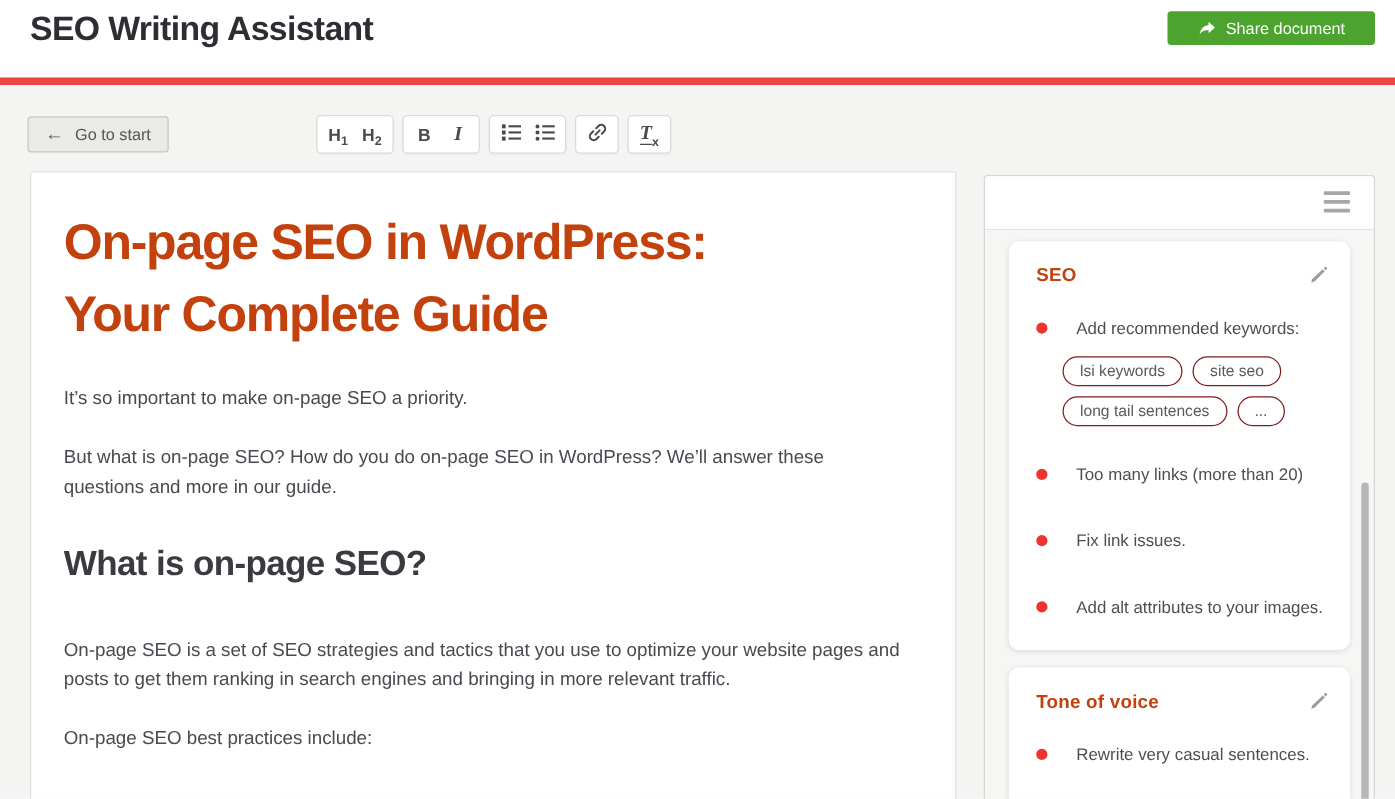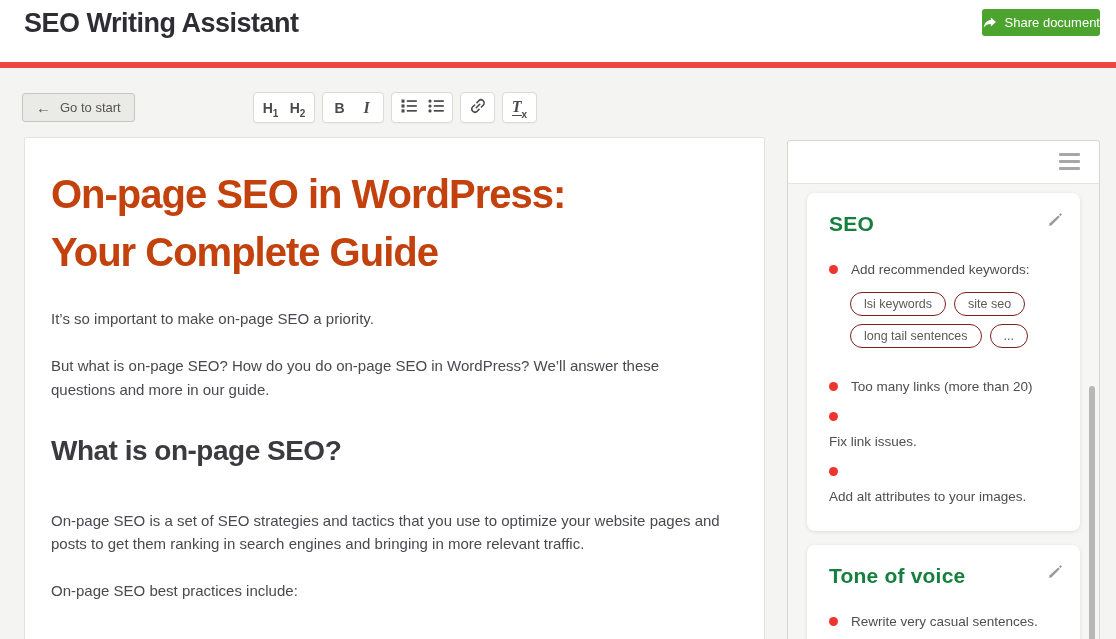--- a/index.html
+++ b/index.html
@@ -6,21 +6,21 @@
   html,body { width:1116px; height:639px; }
   body {
     position:relative; overflow:hidden;
     font-family:"Liberation Sans", sans-serif;
     background:#f4f4f3;
   }
 
   
   .app-header { position:absolute; top:0; left:0; right:0; height:68px; background:#fff; border-bottom:6px solid #ef4444; }
   .app-title { position:absolute; left:24px; top:8px; font-size:27px; font-weight:bold; color:#2e2d33; letter-spacing:-0.5px; }
-  .share-btn { position:absolute; right:16px; top:9px; height:27px; background:#4ca32e; color:#fff; border:none; border-radius:3px; font-size:13px; padding:0 0; display:flex; align-items:center; gap:8px; cursor:pointer; }
+  .share-btn { position:absolute; right:16px; top:9px; height:27px; background:#4ca32e; color:#fff; border:none; border-radius:3px; font-size:13px; padding:0 24px; display:flex; align-items:center; gap:8px; cursor:pointer; }
   .share-btn svg { display:block; }
 
   
   .toolbar { position:absolute; top:92px; left:22px; right:16px; height:31px; }
   .btn-go { position:absolute; left:0; top:1px; height:29px; padding:0 13px; background:#eaeae7; border:1px solid #c6c6c3; border-radius:3px; color:#55544f; font-size:13px; display:flex; align-items:center; gap:9px; cursor:pointer; }
   .btn-go .arrow { font-size:15px; line-height:1; color:#55544f; }
   .fmt-groups { position:absolute; left:231px; top:0; display:flex; gap:7px; }
   .fmt-group { display:flex; background:#fff; border:1px solid #dadad8; border-radius:4px; height:31px; align-items:center; padding:0 3px; box-shadow:0 1px 1px rgba(0,0,0,.03); }
   .fmt-btn { min-width:27px; height:27px; display:flex; align-items:center; justify-content:center; color:#4a4a4a; font-size:14px; font-weight:bold; padding:0 5px; cursor:pointer; border-radius:3px; }
   .fmt-btn .sub { font-size:10px; font-weight:bold; align-self:flex-end; margin-bottom:2px; }
@@ -34,26 +34,26 @@
   .doc-p { font-size:15px; line-height:1.55; max-width:670px; margin:0 0 24px 0; }
   .doc-h2 { font-size:28px; font-weight:bold; letter-spacing:-0.5px; color:#3b3a40; margin:34px 0 42px 0; }
 
   
   .sidebar { position:absolute; left:787px; top:140px; width:313px; height:560px; background:#f6f6f4; border:1px solid #d6d6d4; border-radius:3px; }
   .sidebar-top { height:43px; background:#fff; border-bottom:1px solid #e3e3e1; border-radius:3px 3px 0 0; position:relative; }
   .hamburger { position:absolute; right:19px; top:12px; width:21px; cursor:pointer; }
   .hamburger span { display:block; height:3px; background:#a7a7a7; margin-bottom:4px; border-radius:1px; }
   .sidebar-content { padding:9px 19px 0 19px; }
   .card { background:#fff; border-radius:8px; box-shadow:0 1px 4px rgba(0,0,0,.10); padding:19px 20px 25px 22px; margin-bottom:14px; position:relative; }
-  .card-title { font-size:21px; font-weight:bold; color:#15803d; letter-spacing:.2px; }
+  .card-title { font-size:15px; font-weight:bold; color:#c2410c; letter-spacing:.2px; }
   .pencil-btn { position:absolute; right:17px; top:19px; cursor:pointer; background:none; border:none; }
-  .issue-row { display:flex; gap:13px; font-size:13.5px; color:#4e4e4e; align-items:flex-start; line-height:1.25; }
+  .issue-row { display:flex; gap:23px; font-size:13.5px; color:#4e4e4e; align-items:flex-start; line-height:1.25; }
   .issue-row .dot { width:9px; height:9px; border-radius:50%; background:#ee342c; margin-top:3px; flex:none; }
   .mt-first { margin-top:26px; }
-  .mt-item { margin-top:13px;flex-direction:column; }
+  .mt-item { margin-top:36px; }
   .mt-after-pills { margin-top:31px; }
   .pills { margin:13px 0 0 21px; display:flex; flex-wrap:wrap; gap:8px; max-width:215px; }
   .pill { border:1px solid #7f1d1d; border-radius:999px; padding:4px 13px; font-size:12.5px; color:#5a5a5a; white-space:nowrap; background:#fff; }
   .sb-scroll-thumb { position:absolute; right:4px; top:245px; width:6px; height:256px; background:#b7b7b7; border-radius:3px; cursor:grab; }
 </style>
 </head>
 <body>
 
 <div class="app-header">
   <div class="app-title">SEO Writing Assistant</div>

